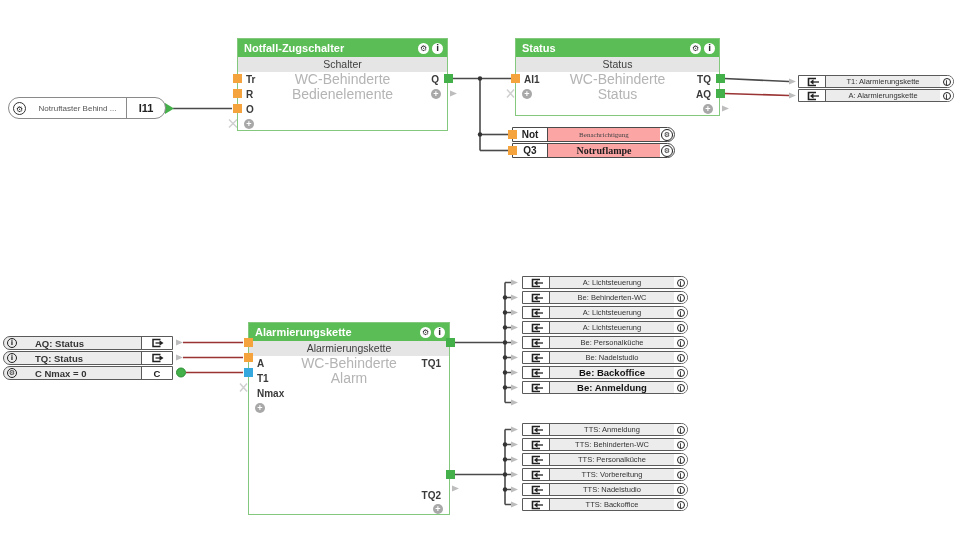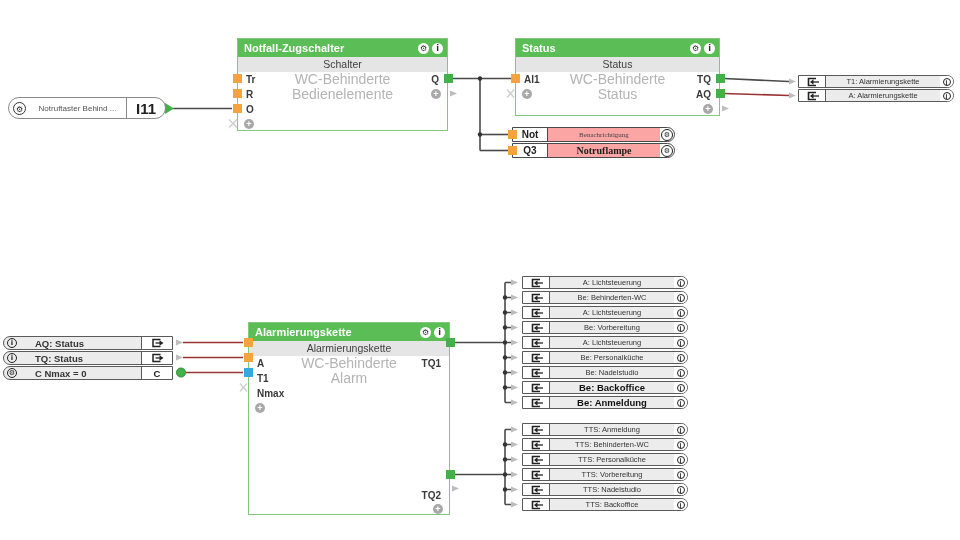--- a/index.html
+++ b/index.html
@@ -29,21 +29,21 @@
   .port.blue{background:#35a8dd;}
 
   
   .src-pill{position:absolute;left:8px;top:97px;width:158px;height:22px;border:1.5px solid #8a8a8a;
             border-radius:11px;background:#fff;display:flex;align-items:center;box-sizing:border-box;}
   .src-gear{width:13px;height:13px;border:1.3px solid #333;border-radius:50%;margin:0 3px 0 4px;
             font-size:8px;line-height:13px;text-align:center;color:#222;box-sizing:border-box;
             font-family:"DejaVu Sans","Liberation Sans",sans-serif;}
   .src-lab{flex:1;font-size:8px;color:#555;text-align:center;white-space:nowrap;overflow:hidden;}
   .src-port{width:38px;height:100%;border-left:1.5px solid #8a8a8a;display:flex;align-items:center;
-            justify-content:center;font-weight:bold;font-size:15px;color:#222;text-align:right;}
+            justify-content:center;font-weight:bold;font-size:11px;color:#222;text-align:right;}
 
   
   .act-pill{position:absolute;left:512px;width:163px;height:15px;border:1.4px solid #4a4a4a;
             border-radius:0 8px 8px 0;background:#fff;display:flex;align-items:center;box-sizing:border-box;}
   .act-port{width:34px;height:100%;border-right:1.4px solid #4a4a4a;display:flex;align-items:center;
             justify-content:center;font-weight:bold;font-size:10px;color:#222;}
   .act-lab{flex:1;height:100%;background:#fca5a5;display:flex;align-items:center;justify-content:center;
            font-size:7px;color:#444;white-space:nowrap;font-family:Liberation Serif, serif;}
   .act-lab[data-bold="true"]{font-size:10px;font-weight:bold;color:#1d1d1d;}
   .act-gear{width:12px;height:12px;margin:0 1px;border:1.2px solid #222;border-radius:50%;font-size:7px;
@@ -300,33 +300,20 @@
         </span>
       </div>
       <div class="ref-pill">
         <span class="flag-cell">
           <svg width="13" height="10" viewBox="0 0 13 10">
             <path d="M10 1.5 H2.5 V8.5 H10" fill="none" stroke="#222" stroke-width="1.6"></path>
             <path d="M13 5 H6" stroke="#222" stroke-width="1.3"></path>
             <path d="M7.5 2.3 L4 5 L7.5 7.7 Z" fill="#222"></path>
           </svg>
         </span>
-        <span class="ref-lab" data-bold="false">Be: Vorbereitung</span>
-        <span class="icap">
-          <span class="icircle">i</span>
-        </span>
-      </div>
-      <div class="ref-pill">
-        <span class="flag-cell">
-          <svg width="13" height="10" viewBox="0 0 13 10">
-            <path d="M10 1.5 H2.5 V8.5 H10" fill="none" stroke="#222" stroke-width="1.6"></path>
-            <path d="M13 5 H6" stroke="#222" stroke-width="1.3"></path>
-            <path d="M7.5 2.3 L4 5 L7.5 7.7 Z" fill="#222"></path>
-          </svg>
-        </span>
         <span class="ref-lab" data-bold="false">A: Lichtsteuerung</span>
         <span class="icap">
           <span class="icircle">i</span>
         </span>
       </div>
       <div class="ref-pill">
         <span class="flag-cell">
           <svg width="13" height="10" viewBox="0 0 13 10">
             <path d="M10 1.5 H2.5 V8.5 H10" fill="none" stroke="#222" stroke-width="1.6"></path>
             <path d="M13 5 H6" stroke="#222" stroke-width="1.3"></path>

